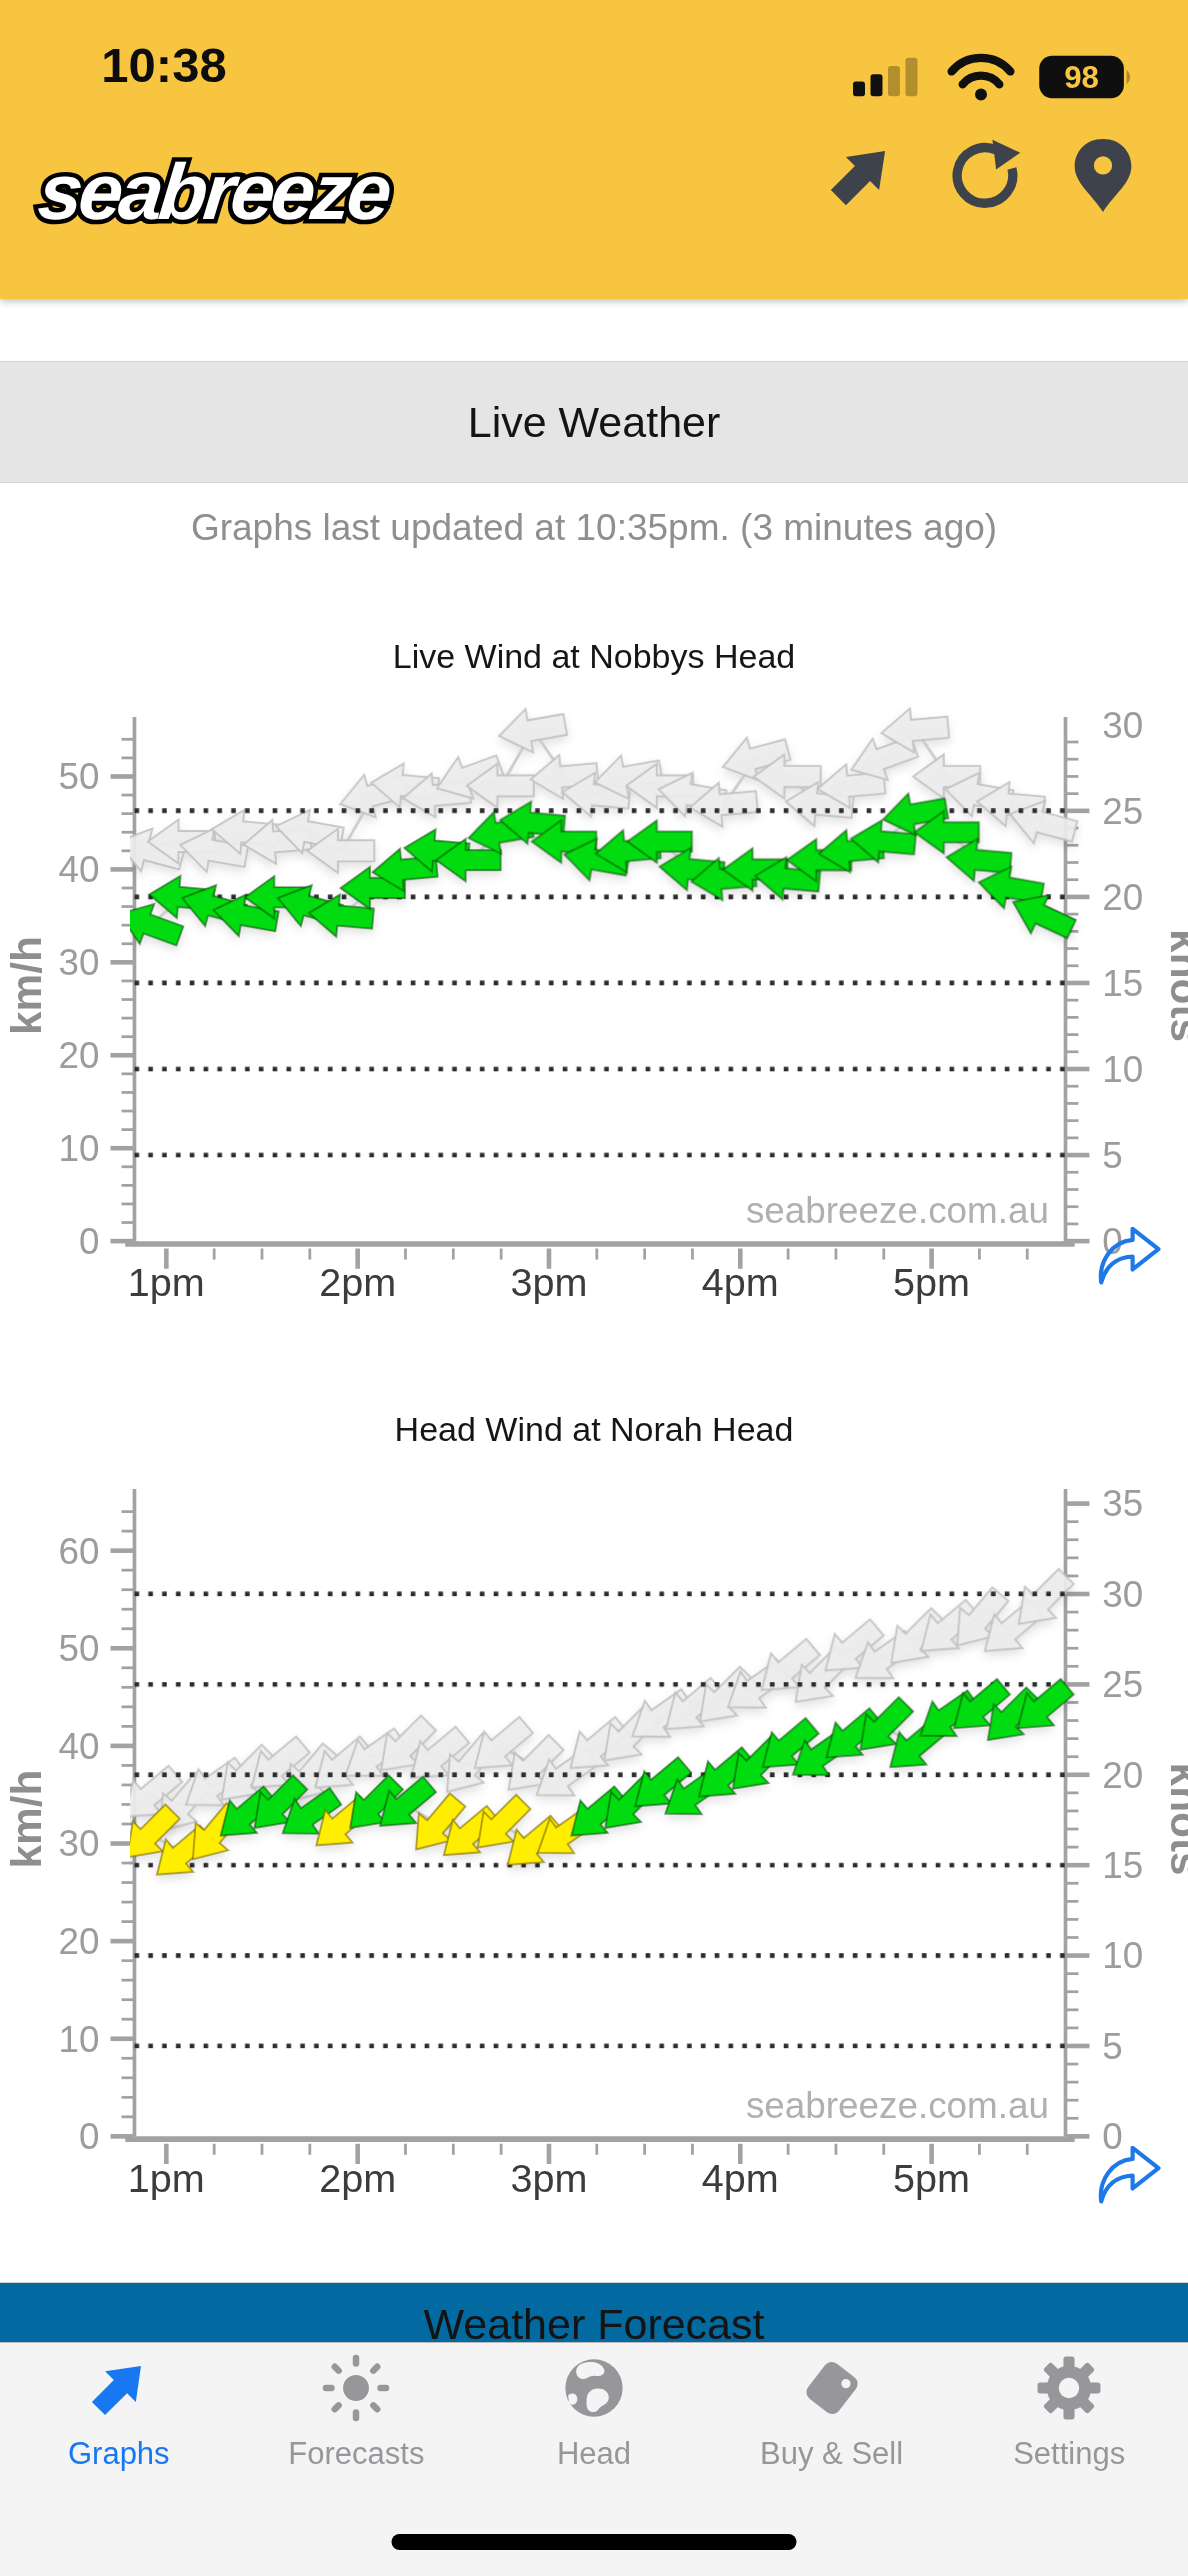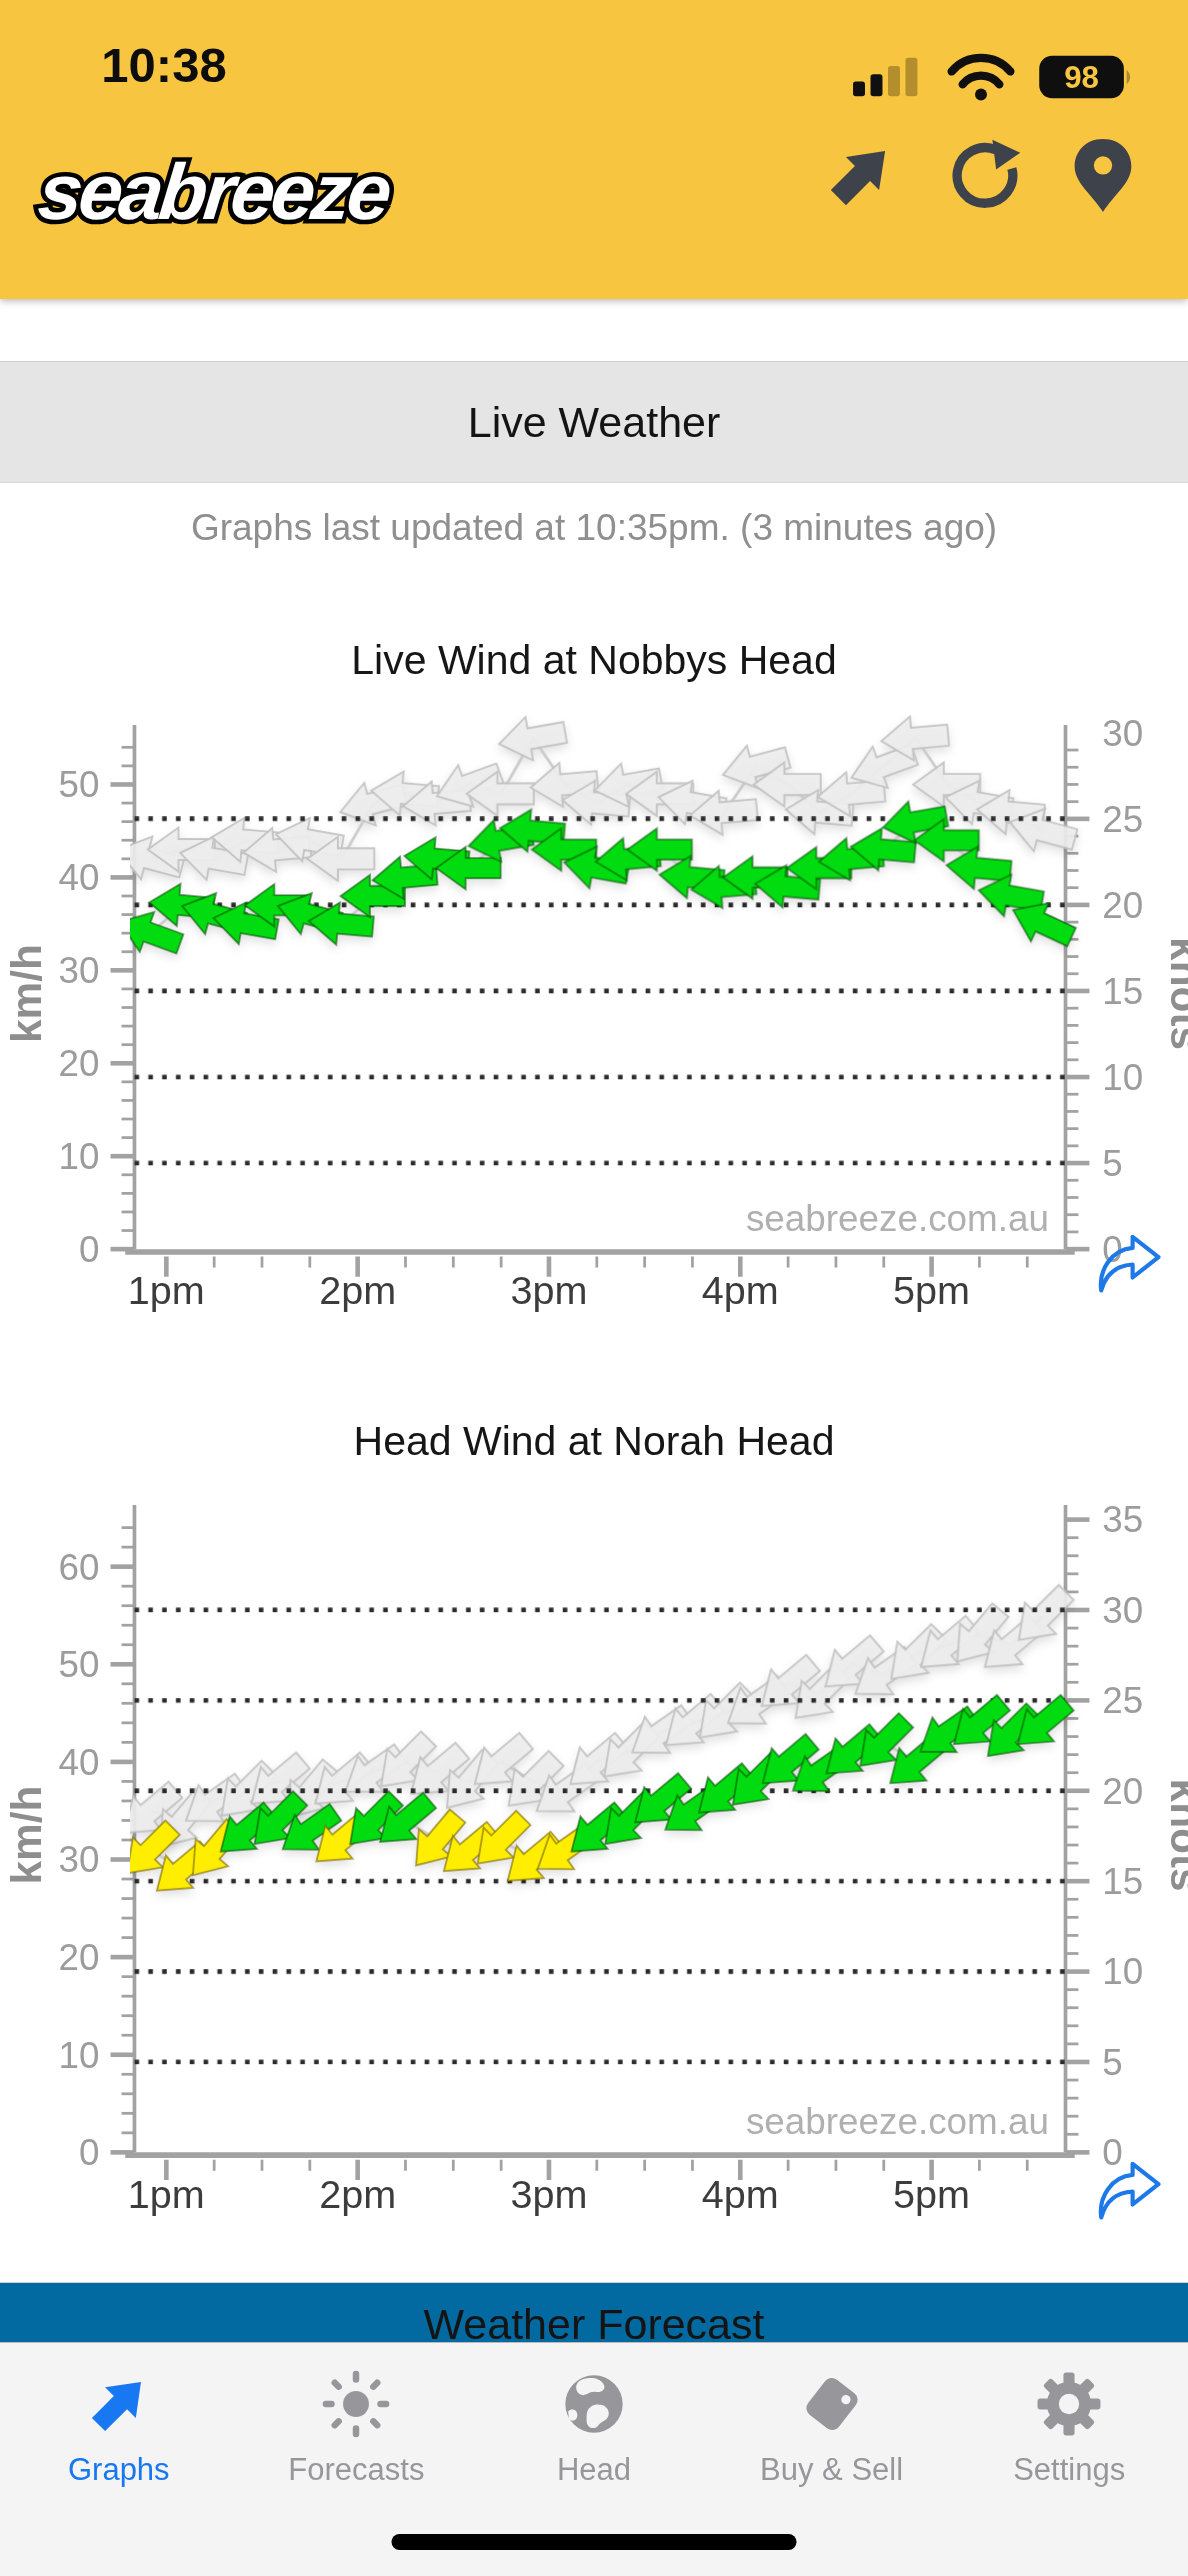--- a/index.html
+++ b/index.html
@@ -40,21 +40,21 @@
     font-size:43px;color:#141414;
   }
   .spacer-top{height:62px;}
   .updated-line{
     margin-top:24px;text-align:center;font-size:37px;color:#8F8F8F;
   }
 
   
   .chart-block{position:relative;}
   .chart-title{
-    text-align:center;font-size:41px;color:#161616;
+    text-align:center;font-size:34px;color:#161616;
   }
   .chart-block svg.windchart{display:block;}
   svg text{font-family:"Liberation Sans","DejaVu Sans",sans-serif;}
   .share-btn{position:absolute;right:24px;width:72px;height:72px;cursor:pointer;}
   .chart1 .chart-title{margin-top:88px;margin-bottom:16.6px;}
   .chart2 .chart-title{margin-top:72px;margin-bottom:16.6px;}
   .chart1 .share-btn{bottom:39px;}
   .chart2 .share-btn{bottom:16.6px;}
 
   
@@ -66,21 +66,21 @@
     position:absolute;left:0;right:0;top:16.6px;text-align:center;
     font-size:43px;color:#141414;
   }
 
   
   .tab-bar{
     position:absolute;left:0;right:0;bottom:0;height:233px;
     background:#F4F4F5;border-top:1.8px solid #BABABA;z-index:10;
   }
   .tabs{display:flex;height:157px;}
-  .tab{flex:1 1 0;display:flex;flex-direction:column;align-items:center;justify-content:flex-start;padding-top:26px;}
+  .tab{flex:1 1 0;display:flex;flex-direction:column;align-items:center;justify-content:flex-start;padding-top:10px;}
   .tab .ticon{height:70px;display:flex;align-items:center;justify-content:center;}
   .tab .tlabel{margin-top:13px;font-size:31px;color:#97979B;}
   .tab.active .tlabel{color:#1878F2;}
   .home-indicator{
     position:absolute;left:50%;transform:translateX(-50%);bottom:26px;
     width:405px;height:15.7px;border-radius:9.2px;background:#000;
   }
 </style>
 </head>
 <body>

